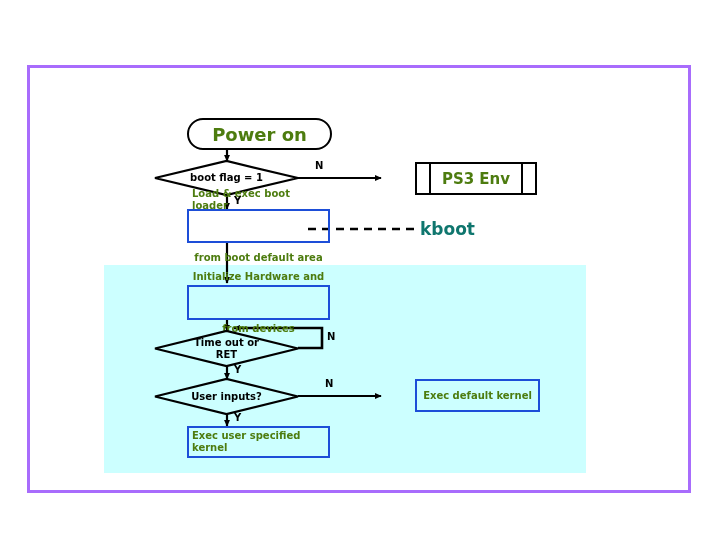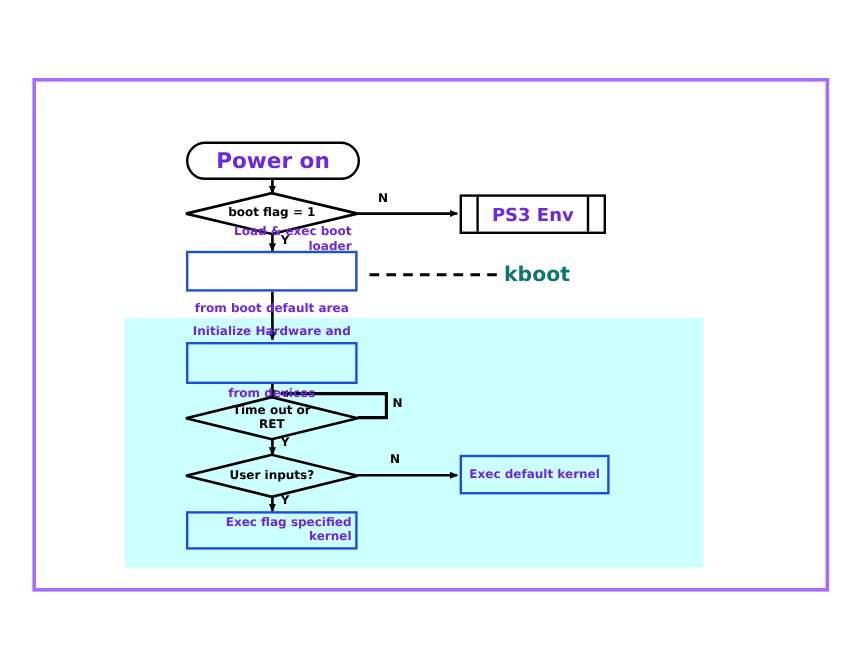--- a/index.html
+++ b/index.html
@@ -32,23 +32,24 @@
     width: 482px;
     height: 208px;
     background: #ccffff;
   }
   .node {
     position: absolute;
     box-sizing: border-box;
     display: flex;
     align-items: center;
     justify-content: center;
-    text-align: right;
-    color: #6d28d9;
-    font-weight: bold;
+    text-align: left;
+    color: #4d7c0f;
+    font-weight: bold;
+    margin-left: 32px;
   }
   .proc {
     border: 2px solid #1d4ed8;
     background: transparent;
     font-size: 10px;
     line-height: 12px;
     padding: 1px 3px;
     gap: 40px;
   }
   .terminator {
@@ -199,21 +200,21 @@
       <polygon points="0,17.5 71.5,0 143,17.5 71.5,35" fill="none" stroke="#000000" stroke-width="2.2"></polygon>
     </svg>
     <div class="diamond-label">User inputs?</div>
   </div>
 
   <div class="node proc" style="left:383px; top:379px; width:125px; height:33px;">
     <span>Exec default kernel</span>
   </div>
 
   <div class="node proc" style="left:155px; top:426px; width:143px; height:32px;">
-    <span>Exec flag specified kernel</span>
+    <span>Exec user specified kernel</span>
   </div>
 
   <div class="edge-label" style="left:315px; top:160px;">N</div>
   <div class="edge-label" style="left:234px; top:195px;">Y</div>
   <div class="edge-label" style="left:327px; top:331px;">N</div>
   <div class="edge-label" style="left:234px; top:364px;">Y</div>
   <div class="edge-label" style="left:325px; top:378px;">N</div>
   <div class="edge-label" style="left:234px; top:412px;">Y</div>
 
   <div class="annot" id="kboot-label" style="left:420px; top:219px;">kboot</div>

